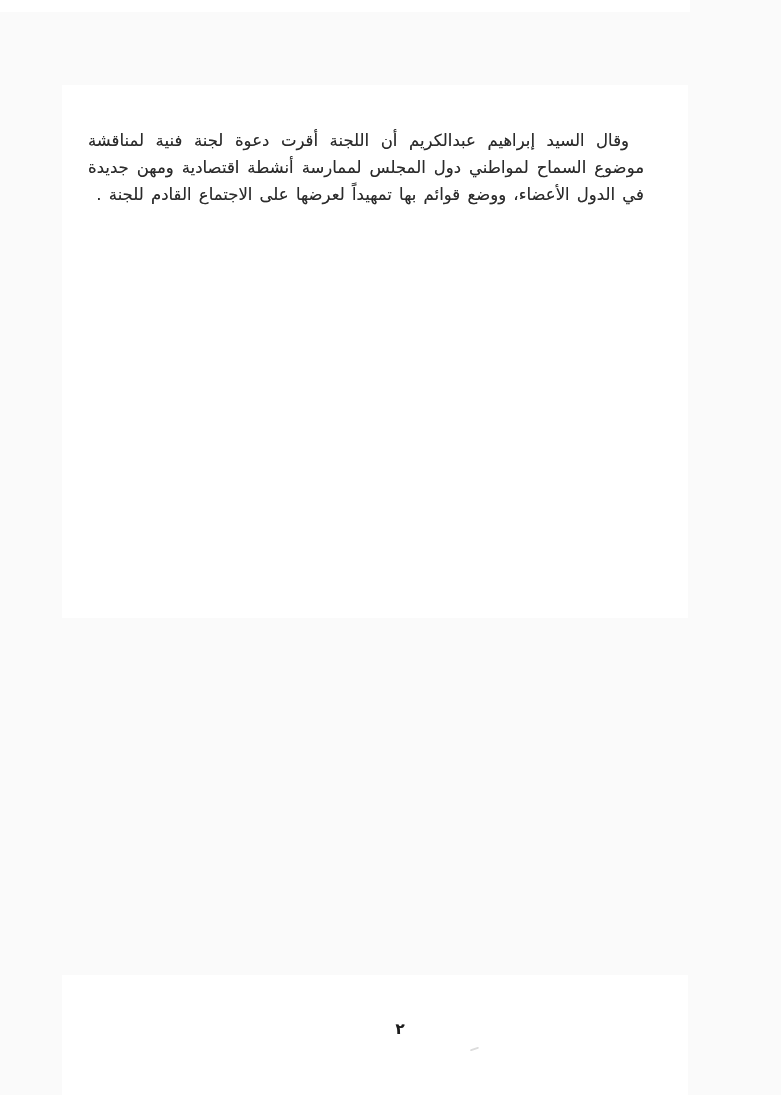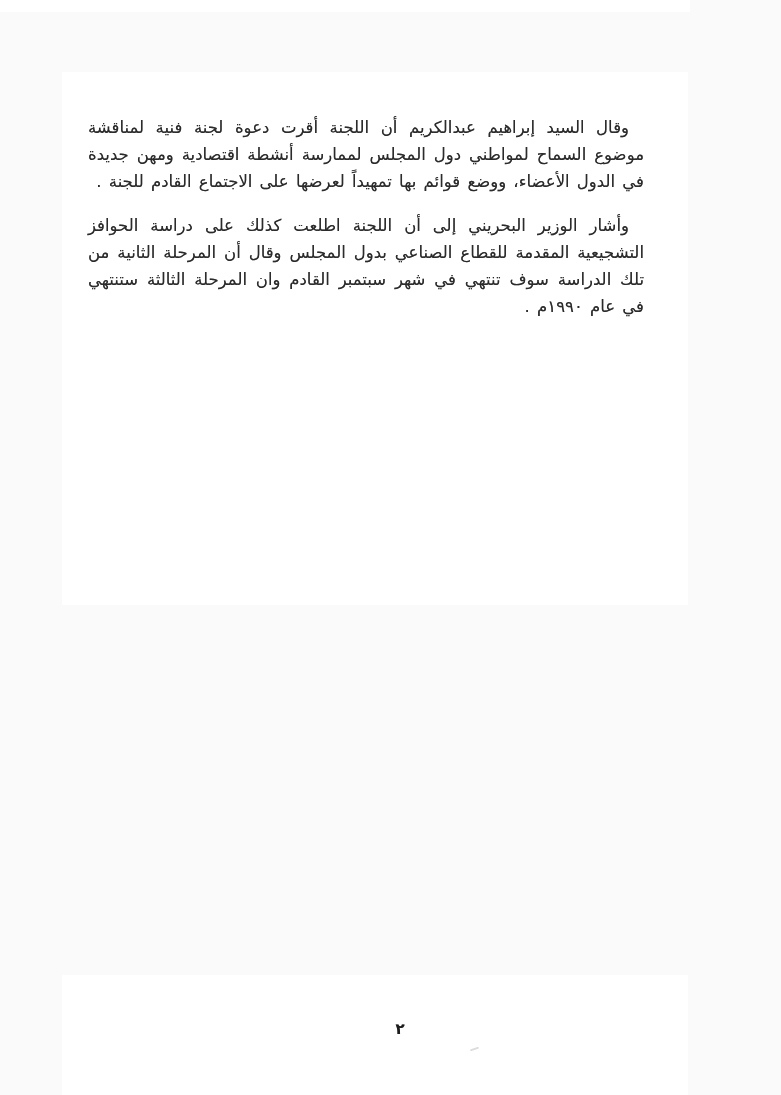--- a/index.html
+++ b/index.html
@@ -22,21 +22,21 @@
     height: 12px;
     background: #ffffff;
   }
   .paper {
     position: absolute;
     left: 62px;
     width: 626px;
     background: #ffffff;
   }
   .paper.main {
-    top: 72px;
+    top: 85px;
     height: 533px;
   }
   .paper.footer {
     top: 975px;
     height: 120px;
   }
   .text-block {
     direction: rtl;
     padding: 42px 44px 0 26px;
   }
@@ -72,20 +72,19 @@
   }
 </style>
 </head>
 <body>
 
 <div class="top-strip"></div>
 
 <div class="paper main">
   <div class="text-block">
     <p>وقال السيد إبراهيم عبدالكريم أن اللجنة أقرت دعوة لجنة فنية لمناقشة موضوع السماح لمواطني دول المجلس لممارسة أنشطة اقتصادية ومهن جديدة في الدول الأعضاء، ووضع قوائم بها تمهيداً لعرضها على الاجتماع القادم للجنة .</p>
-    <p>وأشار الوزير البحريني إلى أن اللجنة اطلعت كذلك على دراسة الحوافز التشجيعية المقدمة للقطاع الصناعي بدول المجلس وقال أن المرحلة الثانية من تلك الدراسة سوف تنتهي في شهر سبتمبر القادم وان المرحلة الثالثة ستنتهي في عام ١٩٩٠م .</p>
   </div>
 </div>
 
 <div class="paper footer">
   <div class="page-number">٢</div>
   <div class="speck"></div>
 </div>
 
 </body></html>

